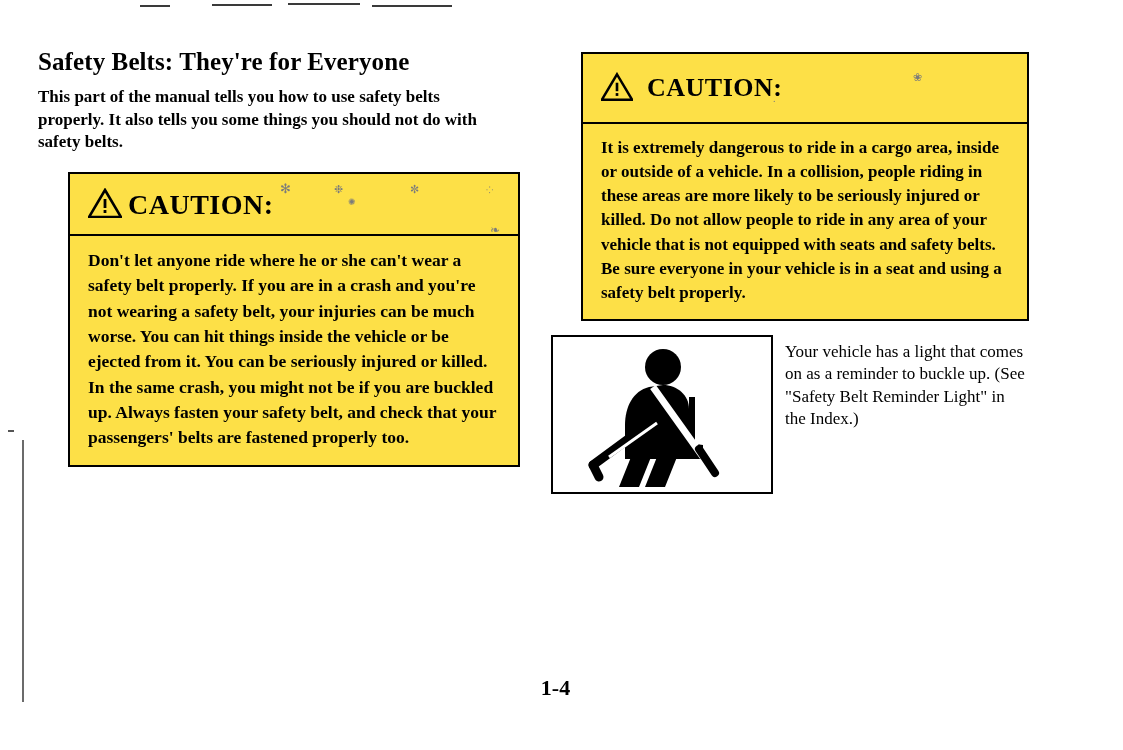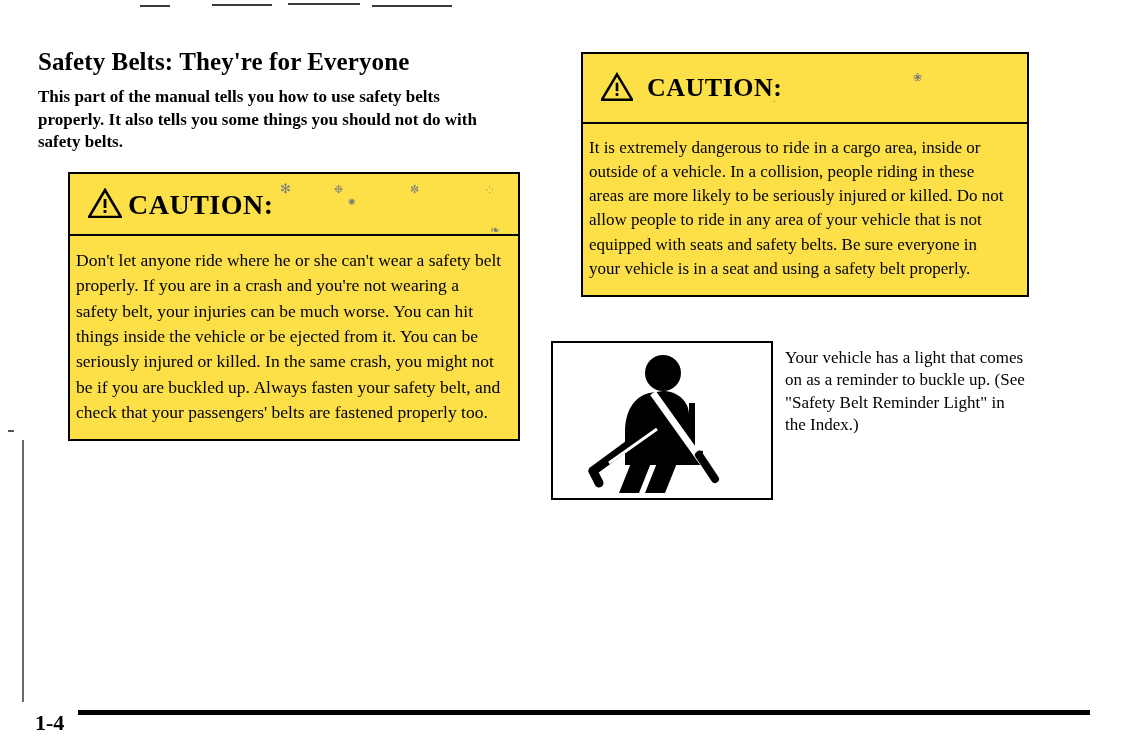--- a/index.html
+++ b/index.html
@@ -90,23 +90,23 @@
     flex: 0 0 auto;
     margin-right: 6px;
   }
   .caution-word {
     font-size: 27px;
     font-weight: bold;
     letter-spacing: 0.5px;
     line-height: 1;
   }
   .caution-body {
-    padding: 12px 16px 14px 6px;
+    padding: 12px 16px 14px 18px;
     font-size: 17.5px;
-    font-weight: normal;
+    font-weight: bold;
     line-height: 1.45;
   }
 
   
   #caution-left .caution-head { height: 46px; padding-top: 8px; padding-bottom: 6px; }
   #caution-left .caution-word { font-size: 28px; }
   #caution-right .caution-head { height: 48px; }
   #caution-right .caution-word { font-size: 26px; }
   #caution-right .caution-body { font-size: 17px; line-height: 1.42; }
 
@@ -115,21 +115,21 @@
     position: absolute;
     color: #7b7b7b;
     font-size: 11px;
     line-height: 1;
     pointer-events: none;
   }
 
   
   .fig-row {
     display: flex;
-    margin-top: 44px;
+    margin-top: 14px;
   }
   .figure-box {
     border: 2px solid #000;
     width: 218px;
     height: 155px;
     position: relative;
     flex: 0 0 auto;
     background: #fff;
   }
   .fig-caption {
@@ -137,23 +137,25 @@
     font-size: 17px;
     line-height: 1.32;
     padding-top: 6px;
     width: 240px;
   }
 
   
   .footer {
     position: absolute;
     left: 35px;
-    bottom: 14px;
+    bottom: 44px;
     width: 1055px;
     display: flex;
+    align-items: center;
+    flex-direction: column;
   }
   .page-num {
     font-size: 22px;
     font-weight: bold;
     margin-right: 14px;
   }
   .footer-rule {
     flex: 1 1 auto;
     height: 5px;
     background: #000;

